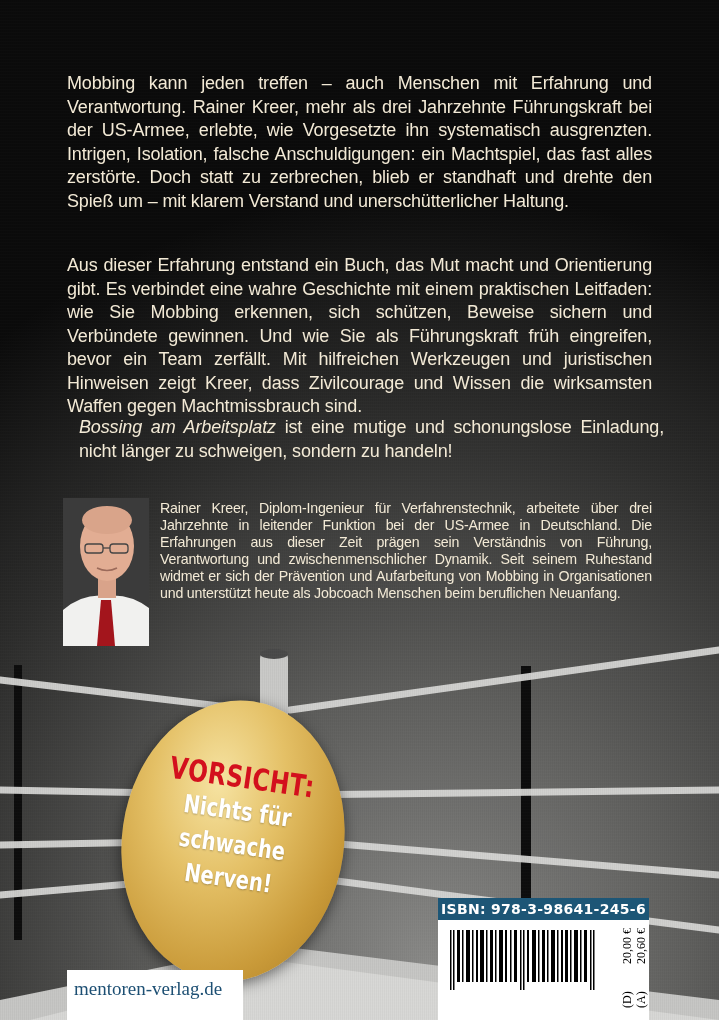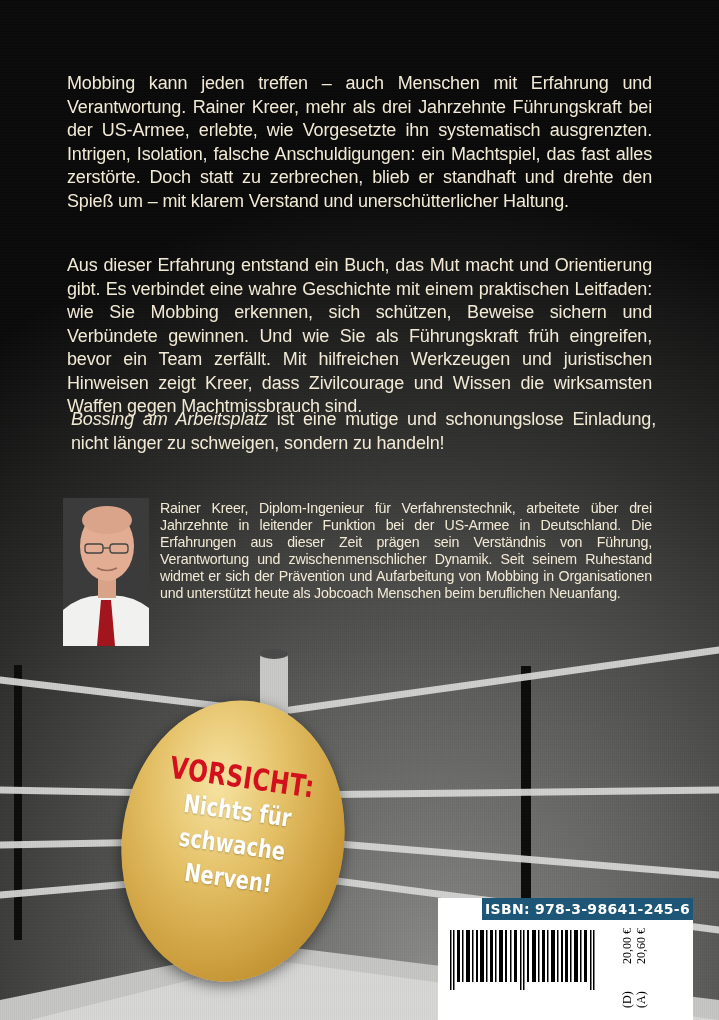--- a/index.html
+++ b/index.html
@@ -47,21 +47,20 @@
   .badge-inner {
     position:absolute; left:0; top:0; width:100%; height:100%;
     display:flex; flex-direction:column; align-items:center; justify-content:center;
     font-family:"DejaVu Sans", sans-serif; font-weight:bold; text-align:center;
   }
   .badge-title { color:#d3101d; font-size:30px; letter-spacing:0.5px; transform:scaleX(.78); margin-top:-28px; }
   .badge-sub { color:#fff; font-size:25px; line-height:34px; transform:scaleX(.78); text-shadow:0 1px 2px rgba(0,0,0,.25); }
   .isbn-box {
     position:absolute; left:438px; top:898px; width:211px; height:122px;
     background:#fff;
-    padding-left:44px;
   }
   .isbn-bar {
     height:22px; background:#1d5676; color:#fff;
     font-family:"DejaVu Sans", sans-serif; font-weight:bold; font-size:14px;
     display:flex; align-items:center; justify-content:center; letter-spacing:.3px;
   }
   .barcode { position:absolute; left:12px; top:32px; width:150px; height:60px; }
   .barcode-digits {
     position:absolute; left:2px; top:86px; width:180px;
     font-family:"DejaVu Sans Mono", monospace; font-size:15px; color:#000; letter-spacing:1.5px;
@@ -110,21 +109,21 @@
     <rect x="255" y="880" width="35" height="40" rx="5" fill="#111"></rect>
     <rect x="250" y="915" width="42" height="30" fill="#cfcfcd"></rect>
 
     <polygon points="0,1020 0,1000 270,945 719,1000 719,1020" fill="#c6c6c4"></polygon>
     <polygon points="30,1020 270,960 719,1020" fill="#d7d7d5"></polygon>
   </svg>
   <div class="noise"></div>
 
   <p class="text p1" style="margin:0">Mobbing kann jeden treffen – auch Menschen mit Erfahrung und Verantwortung. Rainer Kreer, mehr als drei Jahrzehnte Führungskraft bei der US-Armee, erlebte, wie Vorgesetzte ihn systematisch ausgrenzten. Intrigen, Isolation, falsche Anschuldigungen: ein Machtspiel, das fast alles zerstörte. Doch statt zu zerbrechen, blieb er standhaft und drehte den Spieß um – mit klarem Verstand und unerschütterlicher Haltung.</p>
   <p class="text p2" style="margin:0">Aus dieser Erfahrung entstand ein Buch, das Mut macht und Orientierung gibt. Es verbindet eine wahre Geschichte mit einem praktischen Leitfaden: wie Sie Mobbing erkennen, sich schützen, Beweise sichern und Verbündete gewinnen. Und wie Sie als Führungskraft früh eingreifen, bevor ein Team zerfällt. Mit hilfreichen Werkzeugen und juristischen Hinweisen zeigt Kreer, dass Zivilcourage und Wissen die wirksamsten Waffen gegen Machtmissbrauch sind.</p>
-  <p class="text p3" style="margin:4px"><em>Bossing am Arbeitsplatz</em><span> ist eine mutige und schonungslose Einladung, nicht länger zu schweigen, sondern zu handeln!</span></p>
+  <p class="text p3" style="margin:12px"><em>Bossing am Arbeitsplatz</em><span> ist eine mutige und schonungslose Einladung, nicht länger zu schweigen, sondern zu handeln!</span></p>
 
   <div class="author-photo" aria-label="Portrait of Rainer Kreer">
     <svg width="86" height="148" viewBox="0 0 86 148">
       <rect width="86" height="148" fill="#3b3b3b"></rect>
       <path d="M0 148 L0 112 Q20 95 43 98 Q66 95 86 110 L86 148 Z" fill="#f1f1ef"></path>
       <path d="M38 102 L48 102 L52 148 L34 148 Z" fill="#a3151c"></path>
       <rect x="35" y="70" width="18" height="30" fill="#d9a38a"></rect>
       <ellipse cx="44" cy="48" rx="27" ry="35" fill="#e2ad93"></ellipse>
       <ellipse cx="44" cy="22" rx="25" ry="14" fill="#d9a48a"></ellipse>
       <rect x="22" y="46" width="18" height="9" rx="3" fill="none" stroke="#444" stroke-width="1.3"></rect>
@@ -185,13 +184,16 @@
     <div class="price price-d">
       <span>(D)</span>
       <span>20,00 €</span>
     </div>
     <div class="price price-a">
       <span>(A)</span>
       <span>20,60 €</span>
     </div>
   </div>
 
+  <div class="publisher">
+    <span>mentoren-verlag.de</span>
+  </div>
 </div>
 
 </body></html>

